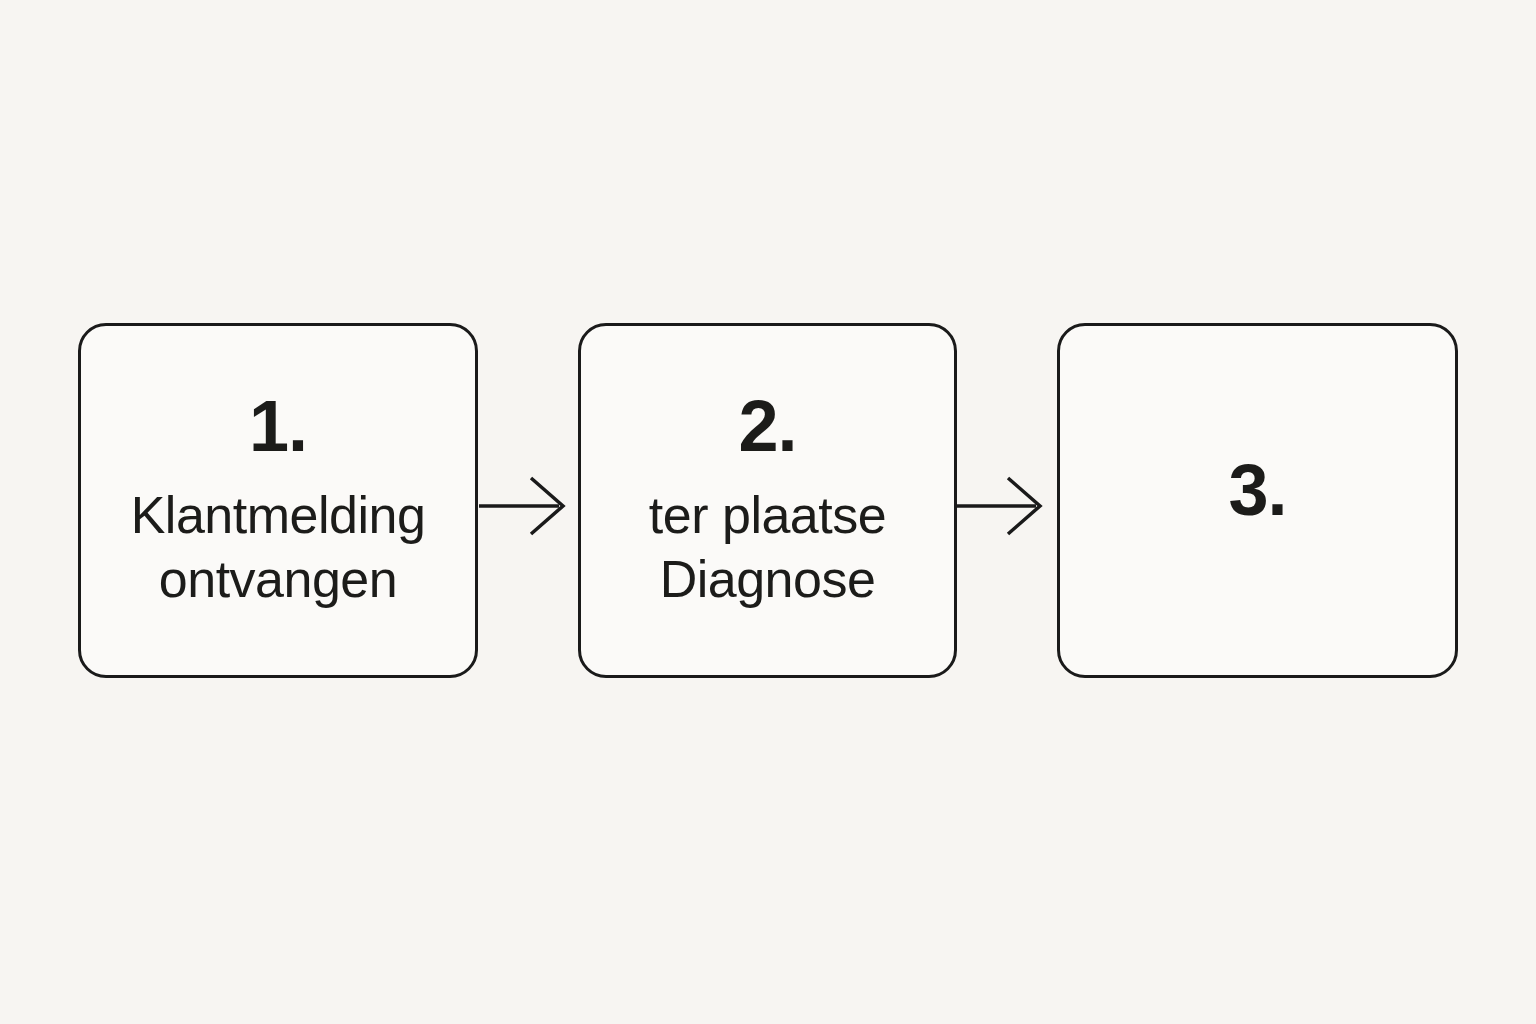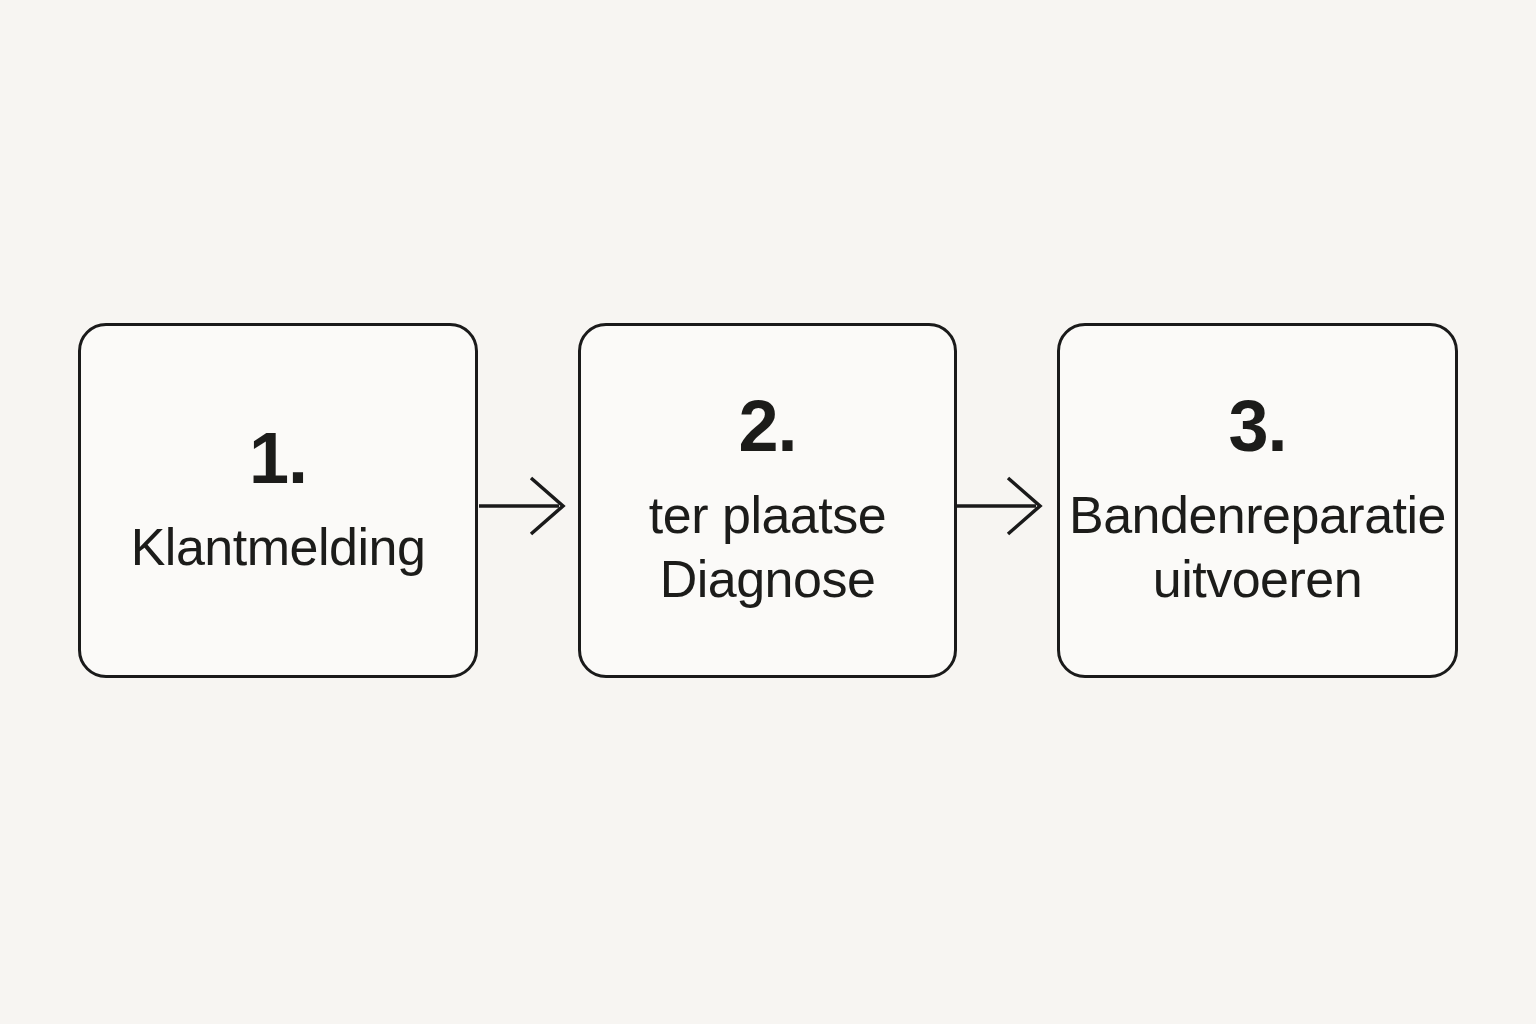--- a/index.html
+++ b/index.html
@@ -53,20 +53,21 @@
 </style>
 </head>
 <body>
 
 <div class="canvas">
 
   <div class="step-box b1">
     <div class="step-number">1.</div>
     <div class="step-label">
       <span>Klantmelding</span>
+      <span>ontvangen</span>
     </div>
   </div>
 
   <div class="arrow a1">
     <svg viewBox="0 0 88 60" aria-hidden="true">
       <line x1="0" y1="30" x2="80" y2="30"></line>
       <polyline points="52,2 84,30 52,58"></polyline>
     </svg>
   </div>
 
@@ -80,19 +81,15 @@
 
   <div class="arrow a2">
     <svg viewBox="0 0 88 60" aria-hidden="true">
       <line x1="0" y1="30" x2="80" y2="30"></line>
       <polyline points="52,2 84,30 52,58"></polyline>
     </svg>
   </div>
 
   <div class="step-box b3">
     <div class="step-number">3.</div>
-    <div class="step-label">
-      <span>Bandenreparatie</span>
-      <span>uitvoeren</span>
-    </div>
   </div>
 
 </div>
 
 </body></html>

